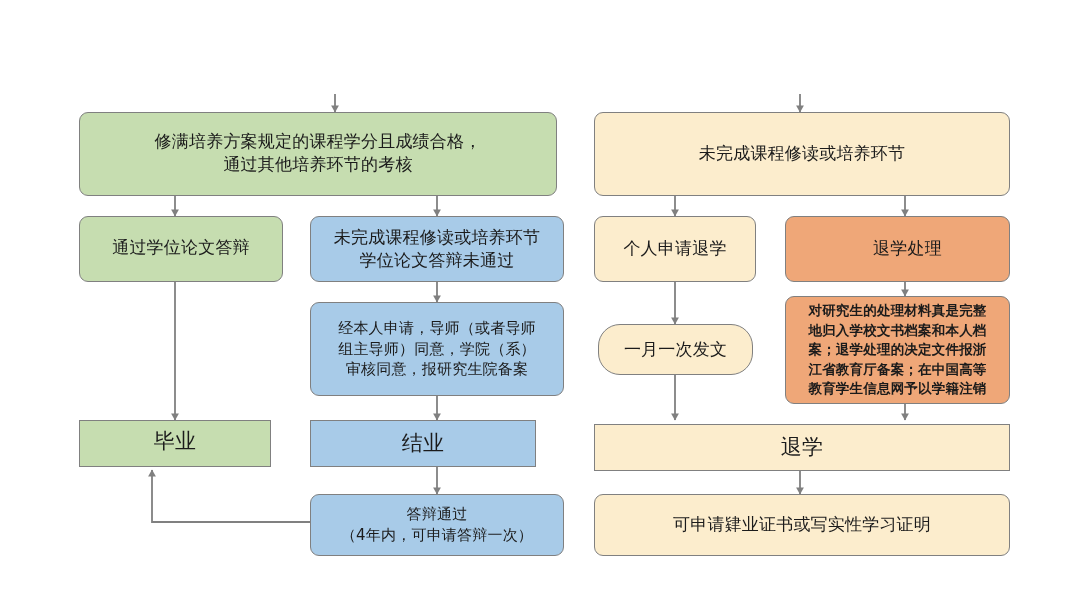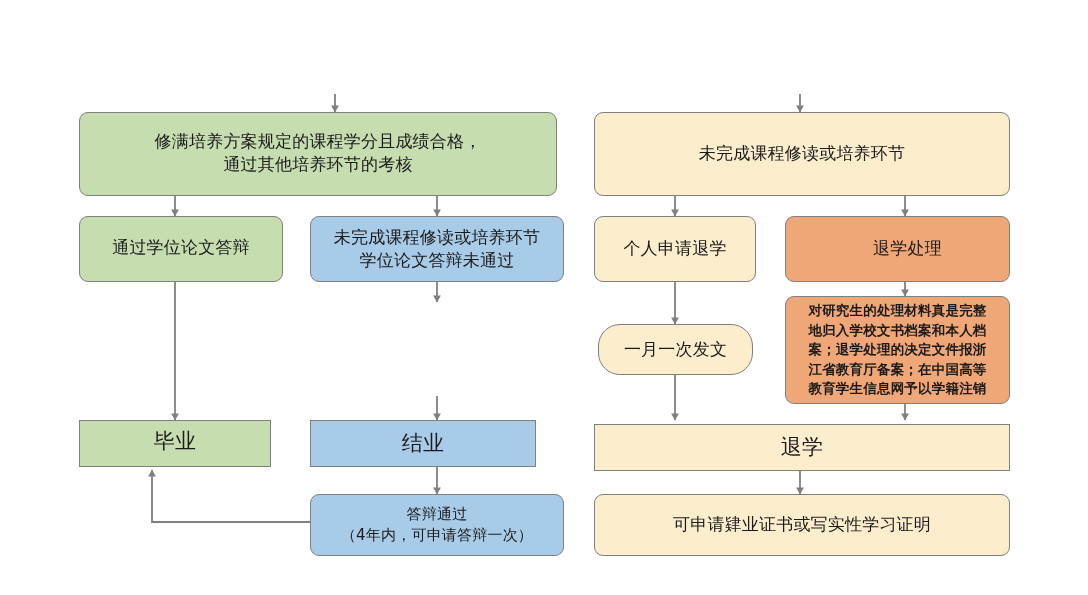--- a/index.html
+++ b/index.html
@@ -112,20 +112,23 @@
 
   <div class="node rounded fill-green t-mid" style="left:79px; top:216px; width:204px; height:66px;">通过学位论文答辩</div>
 
   <div class="node rounded fill-blue t-mid" style="left:310px; top:216px; width:254px; height:66px;">未完成课程修读或培养环节
 学位论文答辩未通过</div>
 
   <div class="node rounded fill-cream t-mid" style="left:594px; top:216px; width:162px; height:66px;">个人申请退学</div>
 
   <div class="node rounded fill-orange t-mid" style="left:785px; top:216px; width:225px; height:66px;padding-left:20px;">退学处理</div>
 
+  <div class="node rounded fill-blue t-small" style="left:310px; top:302px; width:254px; height:94px;">经本人申请，导师（或者导师
+组主导师）同意，学院（系）
+审核同意，报研究生院备案</div>
 
   <div class="node square fill-cream t-mid" style="left:598px; top:324px; width:155px; height:51px;border-radius:22px;">一月一次发文</div>
 
   <div class="node rounded fill-orange t-tiny" style="left:785px; top:296px; width:225px; height:108px;">对研究生的处理材料真是完整
 地归入学校文书档案和本人档
 案；退学处理的决定文件报浙
 江省教育厅备案；在中国高等
 教育学生信息网予以学籍注销</div>
 
   <div class="node square fill-green t-big" style="left:79px; top:420px; width:192px; height:47px;">毕业</div>

